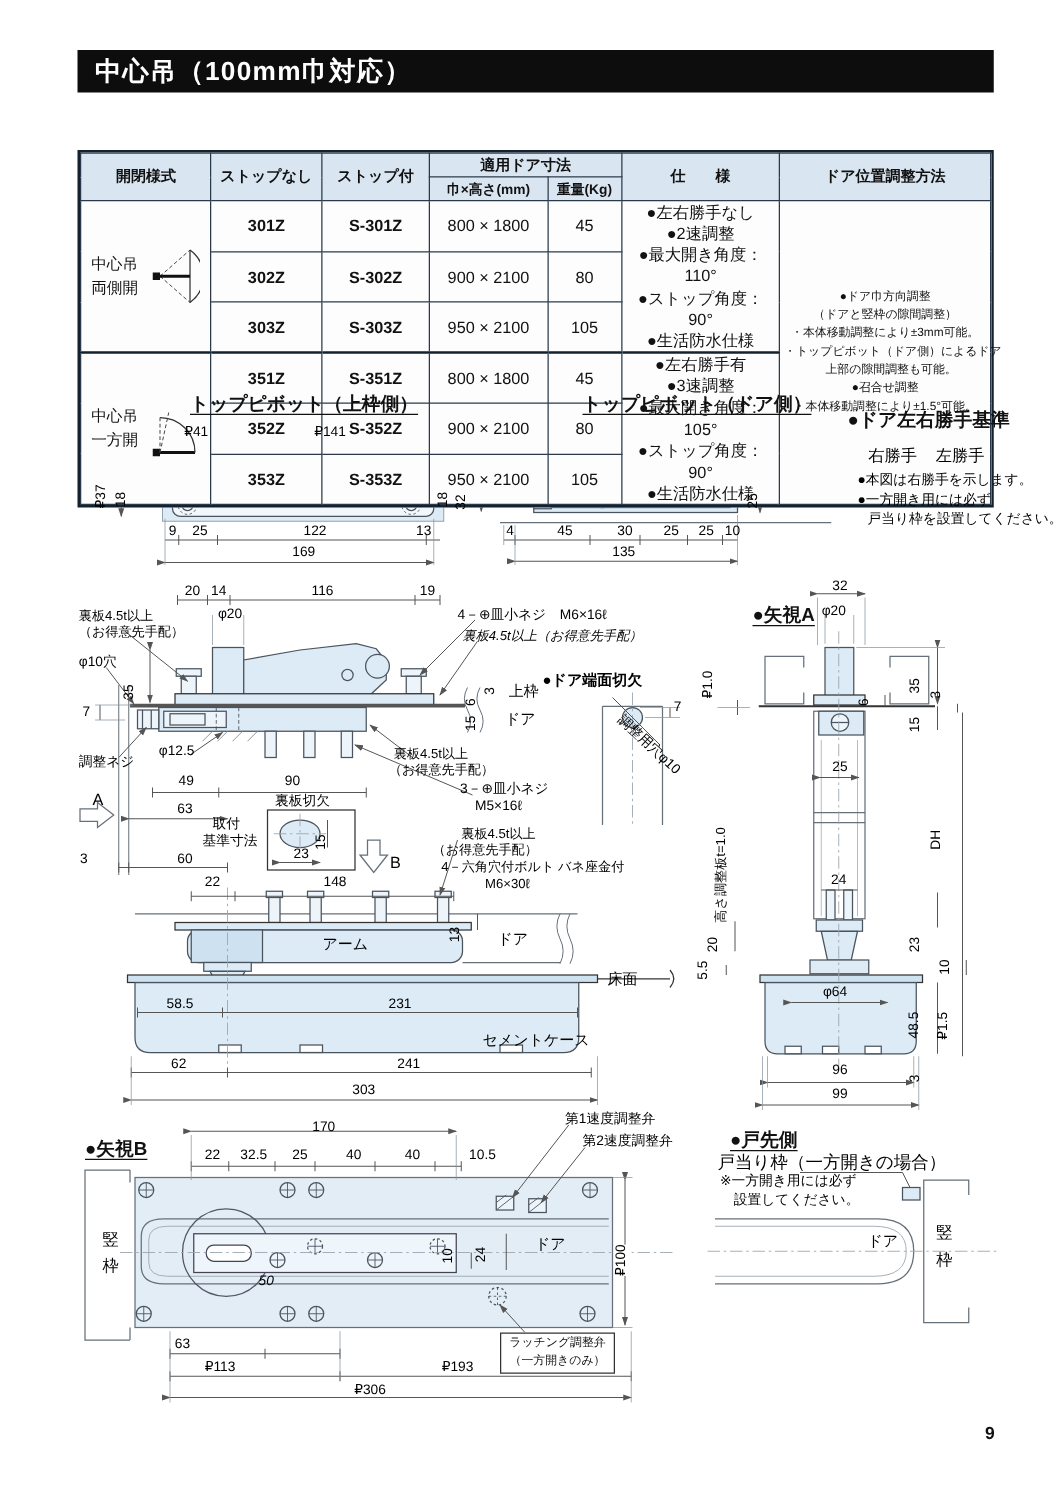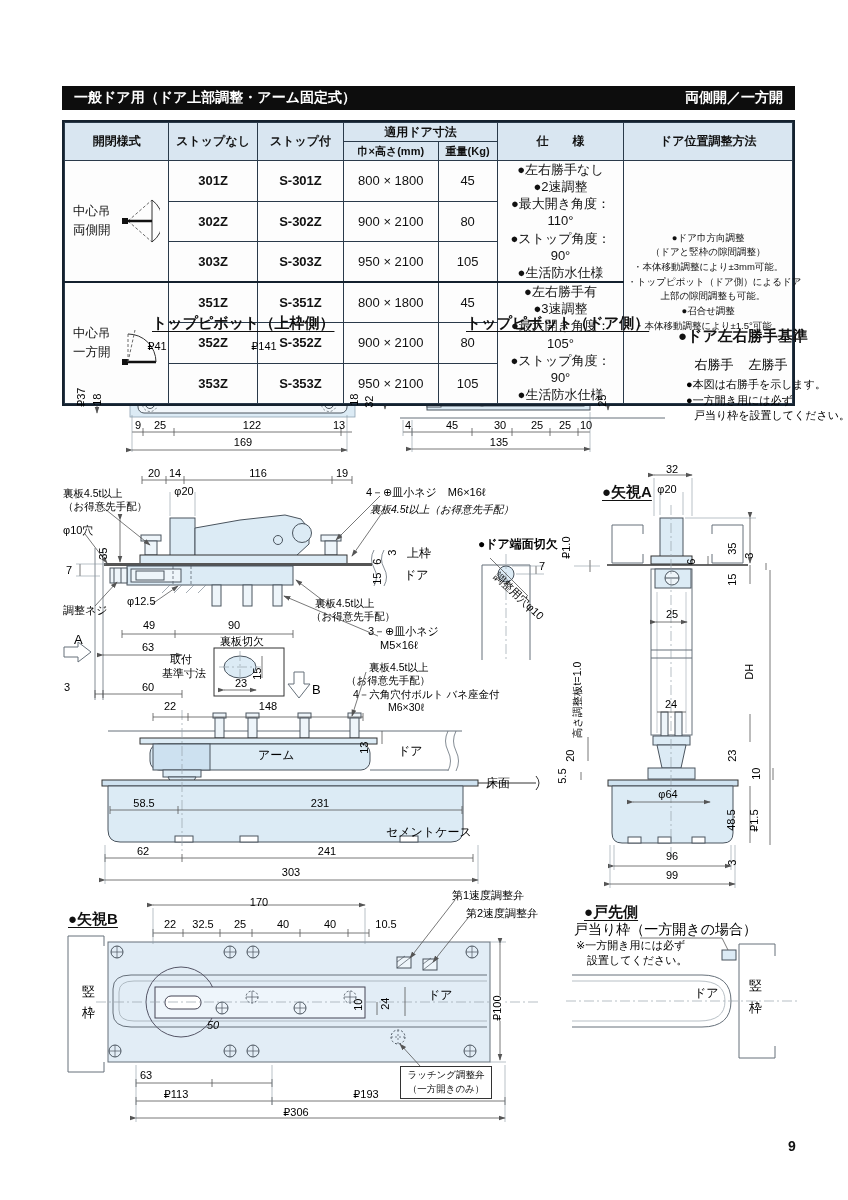--- a/index.html
+++ b/index.html
@@ -374,23 +374,22 @@
   <g stroke="#4a545e" fill="none" stroke-width="1">
     <path d="M572,975 L702,975 Q731,975 731,1001 Q731,1027 702,1027 L572,1027" stroke="#66707a"></path>
     <path d="M572,981 L699,981 Q725,981 725,1001 Q725,1021 699,1021 L572,1021" stroke="#9aa5ae" stroke-width="0.7"></path>
     <path d="M775,956 L775,944 L739,944 L739,1058 L775,1058 L775,1046" stroke="#66707a"></path>
     <rect x="722" y="950" width="14" height="10" fill="#dcebf5"></rect>
     <path d="M640,938 h82 l6,12" class="dl"></path>
     <line x1="566" y1="1001" x2="800" y2="1001" class="cl"></line>
   </g>
 </svg>
 
-<div class="bar bar2">
-  <span>一般ドア用（ドア上部調整・アーム固定式）</span>
-  <span>両側開／一方開</span>
+<div class="bar bar1">
+  <span>中心吊（100mm巾対応）</span>
 </div>
 
 <div class="tblwrap">
 <table class="spec">
   <colgroup>
     <col style="width:104px">
           <col style="width:88px">
           <col style="width:86px">
     <col style="width:94px">
           <col style="width:59px">
@@ -584,21 +583,21 @@
 <span class="lbl s10" style="left:346px;top:674px;">（お得意先手配）</span>
 <span class="lbl s10" style="left:353px;top:688px;">4－六角穴付ボルト バネ座金付</span>
 <span class="lbl s10" style="left:388px;top:701px;">M6×30ℓ</span>
 <span class="lbl s12" style="left:486px;top:776px;">床面</span>
 <span class="lbl c" style="left:144px;top:797px;">58.5</span>
 <span class="lbl c" style="left:320px;top:797px;">231</span>
 <span class="lbl s12" style="left:386px;top:825px;">セメントケース</span>
 <span class="lbl c" style="left:143px;top:845px;">62</span>
 <span class="lbl c" style="left:327px;top:845px;">241</span>
 <span class="lbl c" style="left:291px;top:866px;">303</span>
-<span class="lbl s12 b" style="left:478px;top:537px;">●ドア端面切欠</span>
+<span class="lbl s12 b" style="left:434px;top:537px;">●ドア端面切欠</span>
 <span class="lbl diag" style="left:500px;top:570px;">調整用穴φ10</span>
 <span class="lbl" style="left:539px;top:560px;">7</span>
 
 <span class="lbl c" style="left:672px;top:463px;">32</span>
 <span class="lbl c" style="left:667px;top:483px;">φ20</span>
 <span class="lbl v" style="left:574px;top:545px;">₽1.0</span>
 <span class="lbl v" style="left:740px;top:541px;">35</span>
 <span class="lbl v" style="left:757px;top:545px;">3</span>
 <span class="lbl v" style="left:699px;top:551px;">6</span>
 <span class="lbl v" style="left:740px;top:572px;">15</span>

